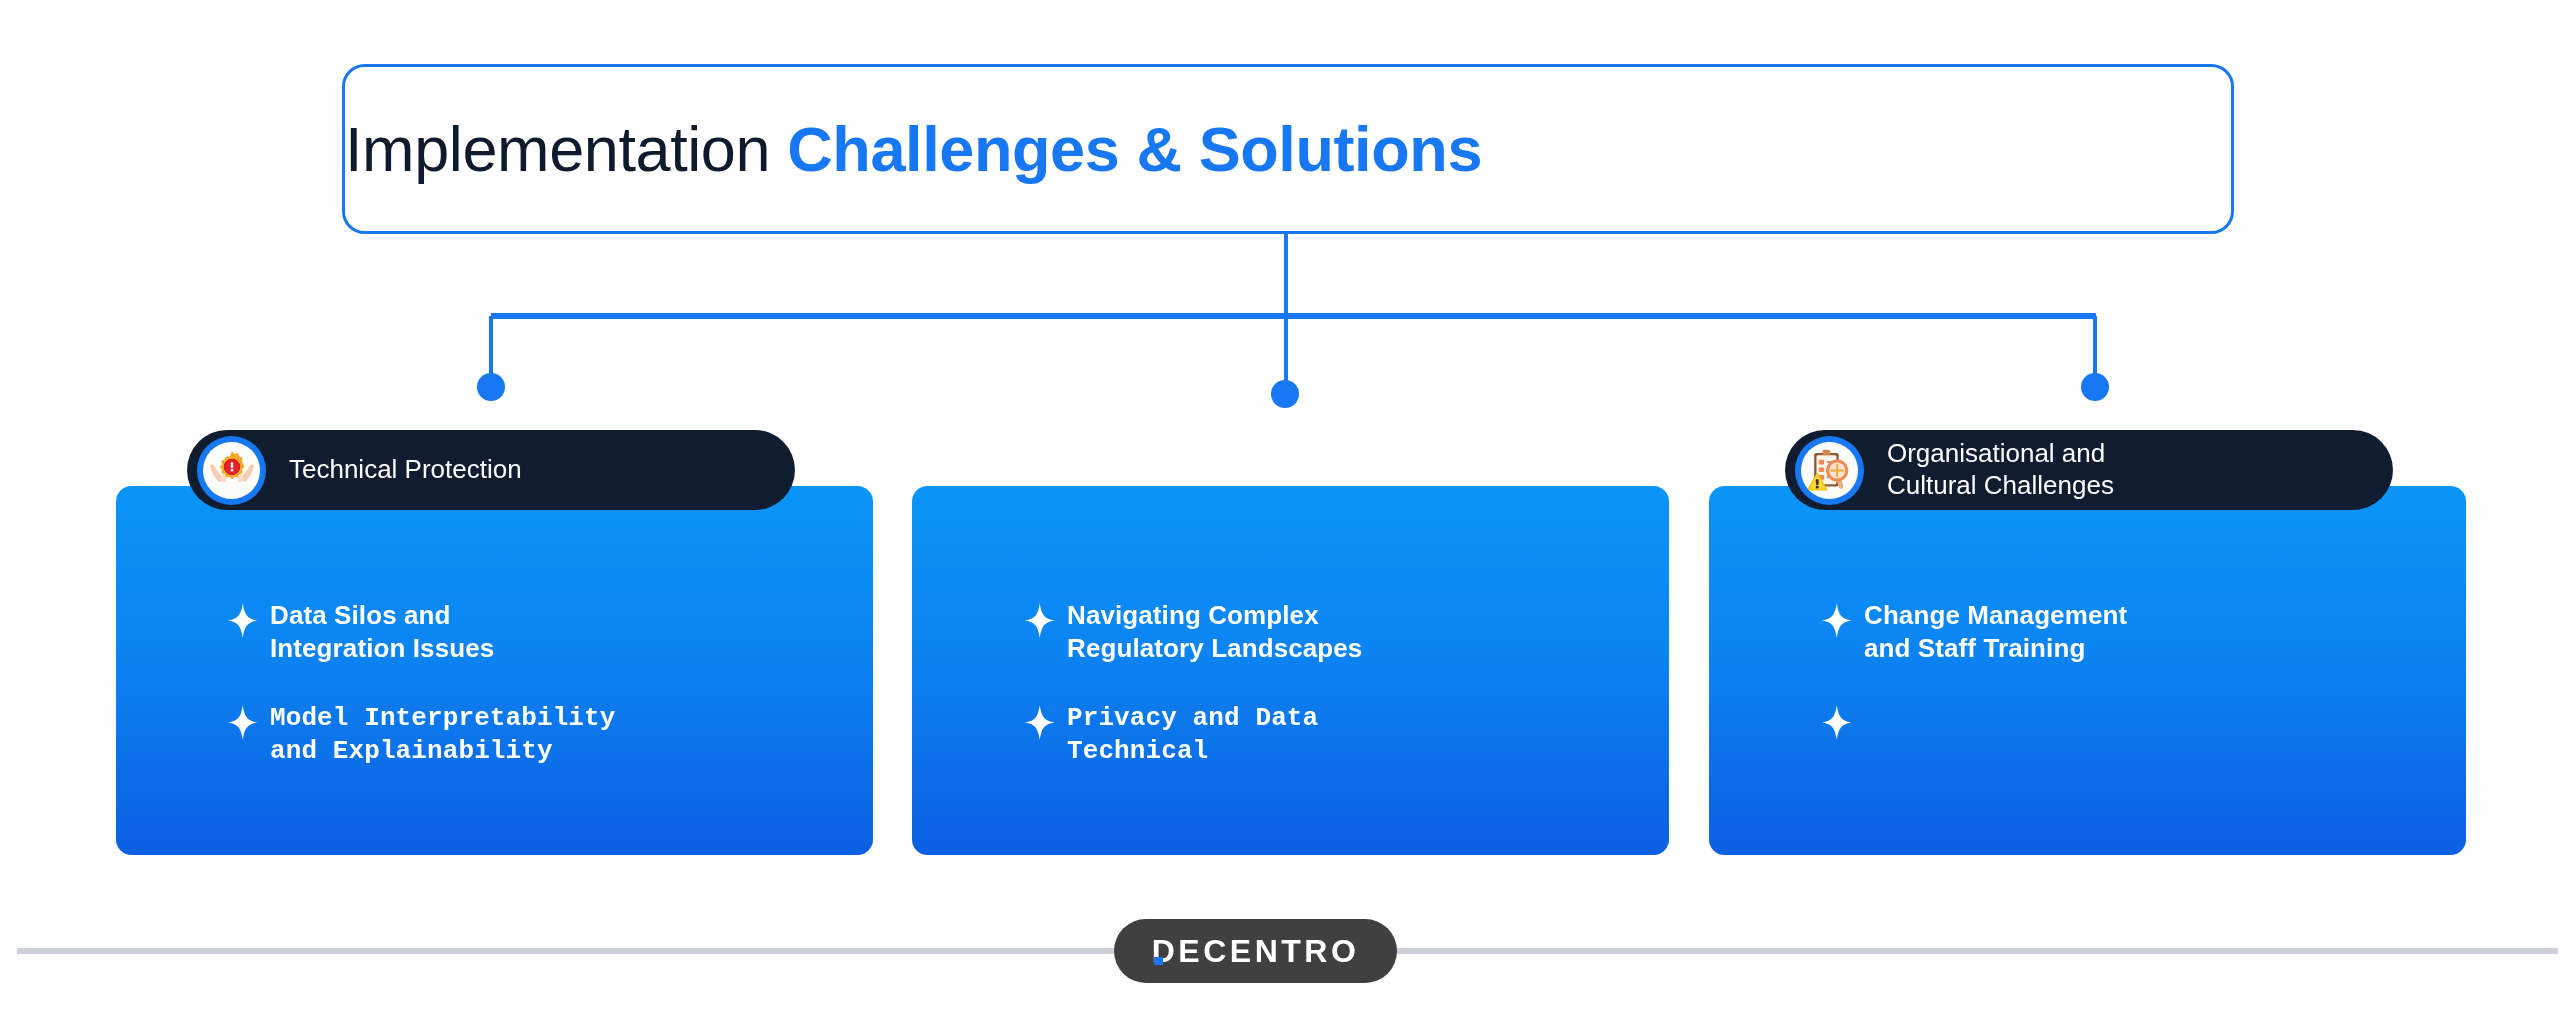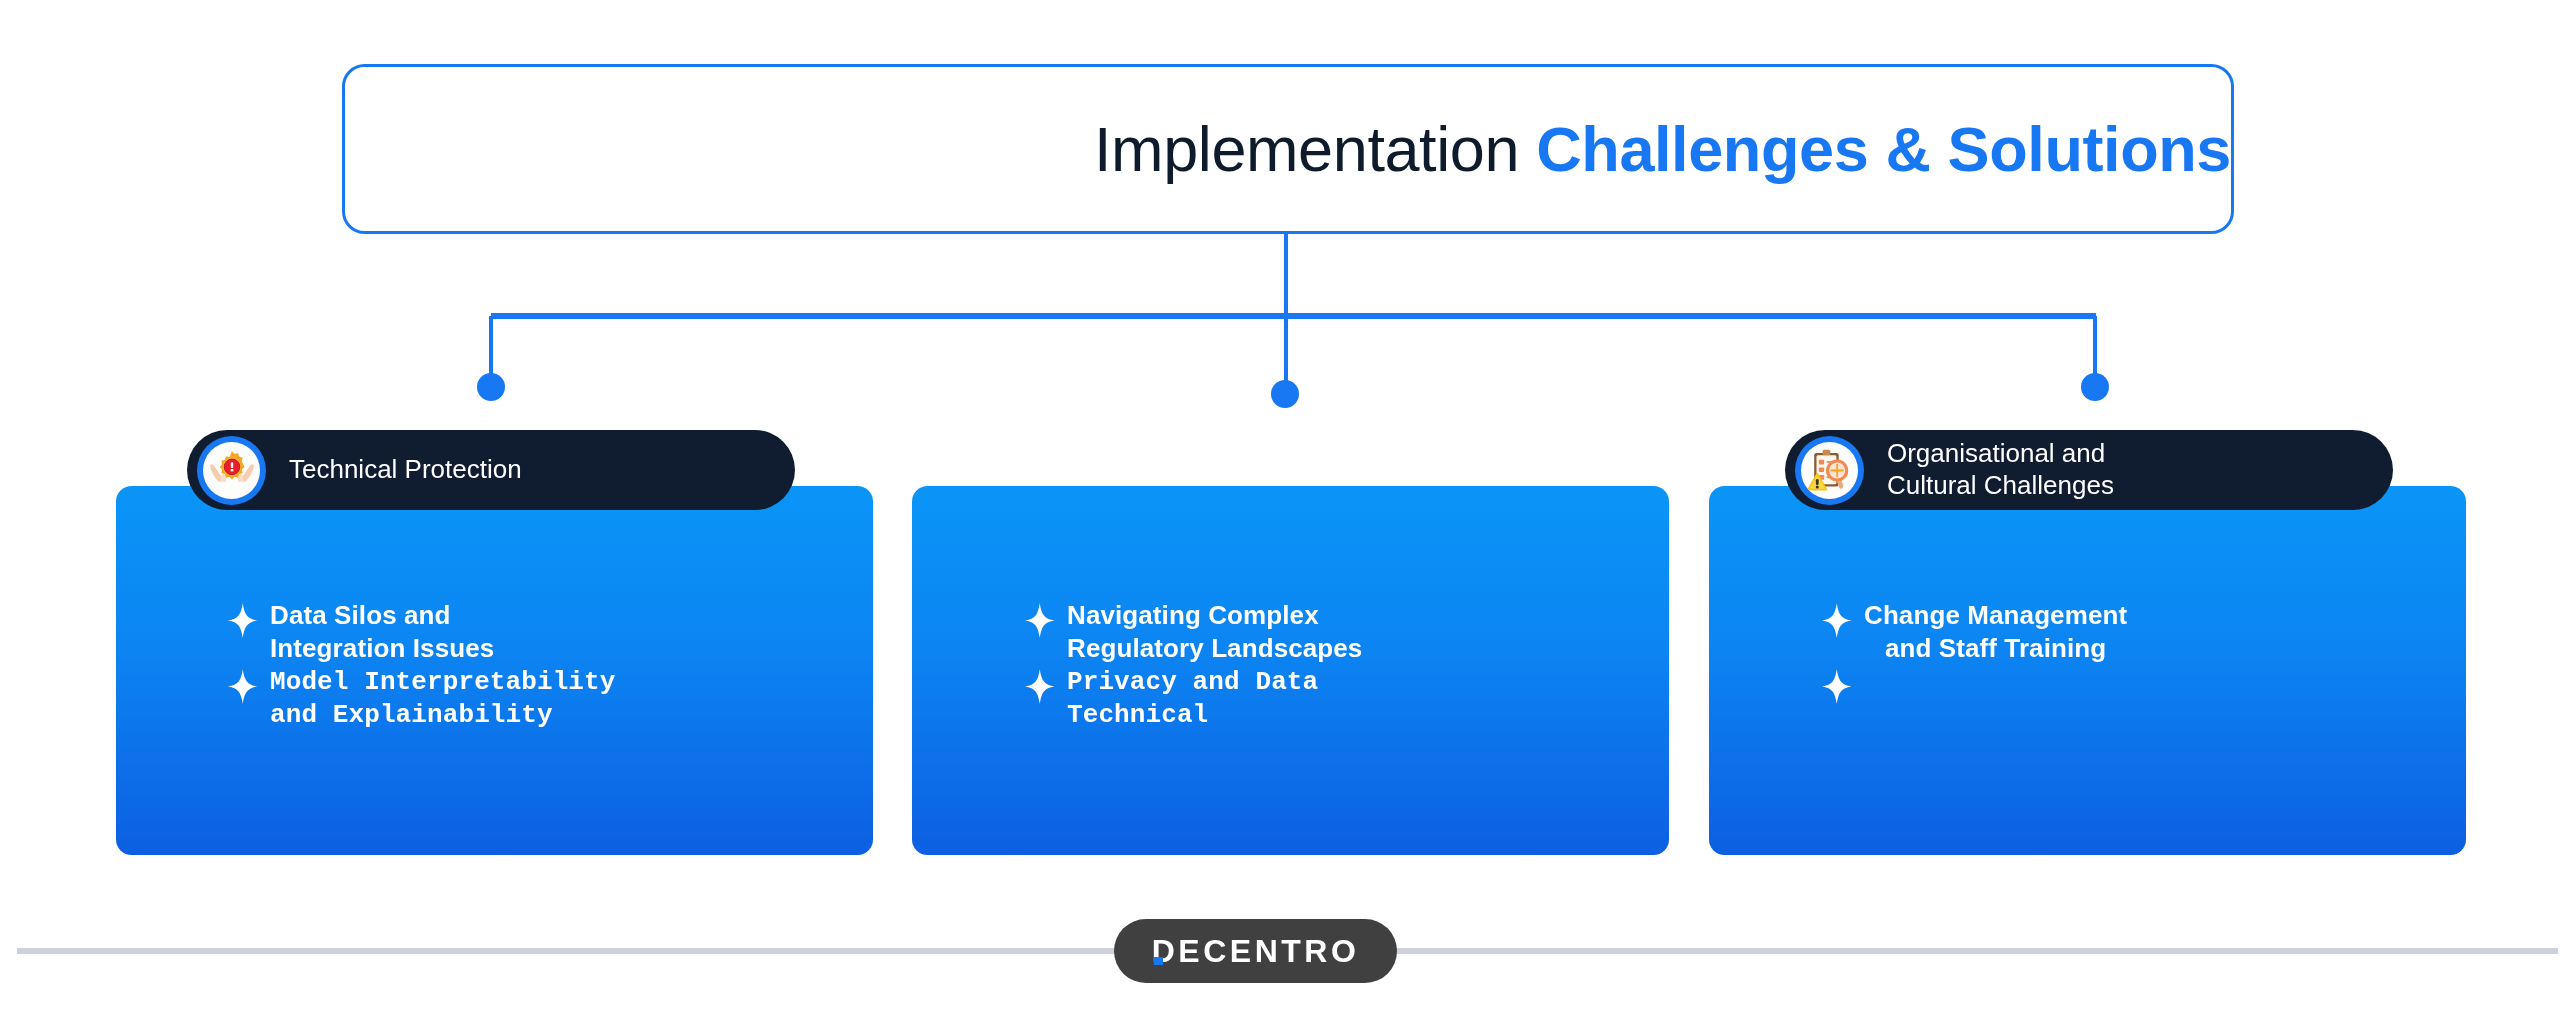--- a/index.html
+++ b/index.html
@@ -11,21 +11,21 @@
   }
   .stage { position:relative; width:2576px; height:1025px; }
 
   
   .title-box {
     position:absolute; left:342px; top:64px;
     width:1892px; height:170px;
     border:3.5px solid #1877F2;
     border-radius:22.6px;
     background:#ffffff;
-    display:flex; align-items:center; justify-content:flex-end;
+    display:flex; align-items:center; justify-content:flex-start;
   }
   .title-text {
     font-size:63px; letter-spacing:-0.4px; white-space:nowrap;
     line-height:1;
   }
   .title-plain { color:#0e1b2c; font-weight:400; }
   .title-accent { color:#1877F2; font-weight:700; }
 
   
   .conn { position:absolute; background:#1877F2; }
@@ -88,24 +88,25 @@
     white-space:pre-line;
   }
 
   
   .bullets {
     position:absolute;
     top:599px;
   }
   .bullets-1 { left:228px; width:608px; }
   .bullets-2 { left:1025px; width:608px; }
-  .bullets-3 { left:1822px; width:608px;text-align:center; }
+  .bullets-3 { left:1822px; width:608px; }
 
   .bullet-row {
     display:flex; align-items:flex-start;
+    margin-bottom:36px;
   }
   .bullet-row:last-child { margin-bottom:0;font-family:Liberation Mono, monospace; }
 
   .bullet-mark {
     flex:0 0 42px; width:42px;
     display:flex; justify-content:flex-start; align-items:flex-start;
     padding-top:3.5px;
   }
   .bullet-mark svg { display:block; }
 

